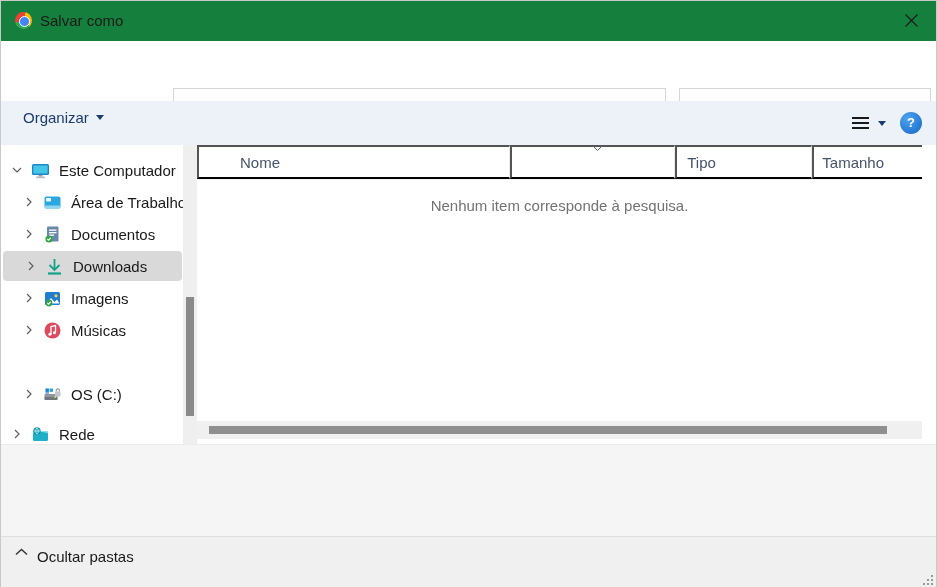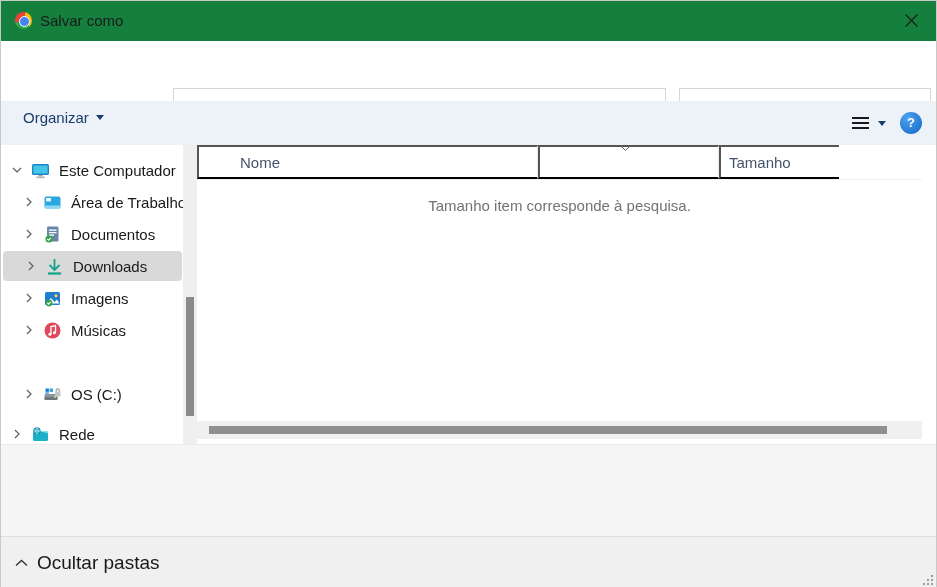--- a/index.html
+++ b/index.html
@@ -73,21 +73,21 @@
   .empty-msg { position:absolute; top:52px; left:0; right:0; text-align:center; font-size:15px; color:#737373; }
   .h-scroll { position:absolute; left:0; right:0; top:276px; height:18px; background:#f0f0f0; }
   .h-scroll .thumb { position:absolute; left:12px; top:5px; height:8px; width:678px; background:#8f8f8f; }
 
   
   .name-panel { position:absolute; top:443px; left:0; right:0; height:92px; background:#f5f5f5; border-top:1px solid #ececec; }
 
   
   .footer { position:absolute; top:535px; left:0; right:0; height:52px; background:#f0f0f0; border-top:1px solid #dedede; }
   .hide-folders { position:absolute; left:14px; top:11px; height:30px; background:none; border:none; cursor:pointer;
-    display:flex; align-items:center; gap:9px; font-size:19px; color:#191919; font-family:inherit; }
+    display:flex; gap:9px; font-size:15px; color:#191919; font-family:inherit; }
   .resize-grip { position:absolute; right:3px; bottom:3px; width:12px; height:12px; }
   .resize-grip i { position:absolute; width:2px; height:2px; background:#9a9a9a; }
   .resize-grip i:nth-child(1){ right:0; bottom:8px; }
   .resize-grip i:nth-child(2){ right:0; bottom:4px; }
   .resize-grip i:nth-child(3){ right:4px; bottom:4px; }
   .resize-grip i:nth-child(4){ right:0; bottom:0; }
   .resize-grip i:nth-child(5){ right:4px; bottom:0; }
   .resize-grip i:nth-child(6){ right:8px; bottom:0; }
 
   svg { display:block; }
@@ -342,23 +342,24 @@
   <div class="main">
     <div class="list-header">
       <button class="col col-name">Nome</button>
       <button class="col col-date">
         <span class="sort-ind">
           <svg width="11" height="7" viewBox="0 0 11 7">
               <path d="M1 1 5.5 5.5 10 1" stroke="#666" stroke-width="1" fill="none"></path>
             </svg>
         </span>
       </button>
+      <button class="col col-type">Tipo</button>
       <button class="col col-size">Tamanho</button>
     </div>
-    <div class="empty-msg">Tamanho item corresponde à pesquisa.</div>
+    <div class="empty-msg">Nenhum item corresponde à pesquisa.</div>
     <div class="h-scroll">
       <div class="thumb"></div>
     </div>
   </div>
 
   <div class="name-panel">
     
     
     
     

